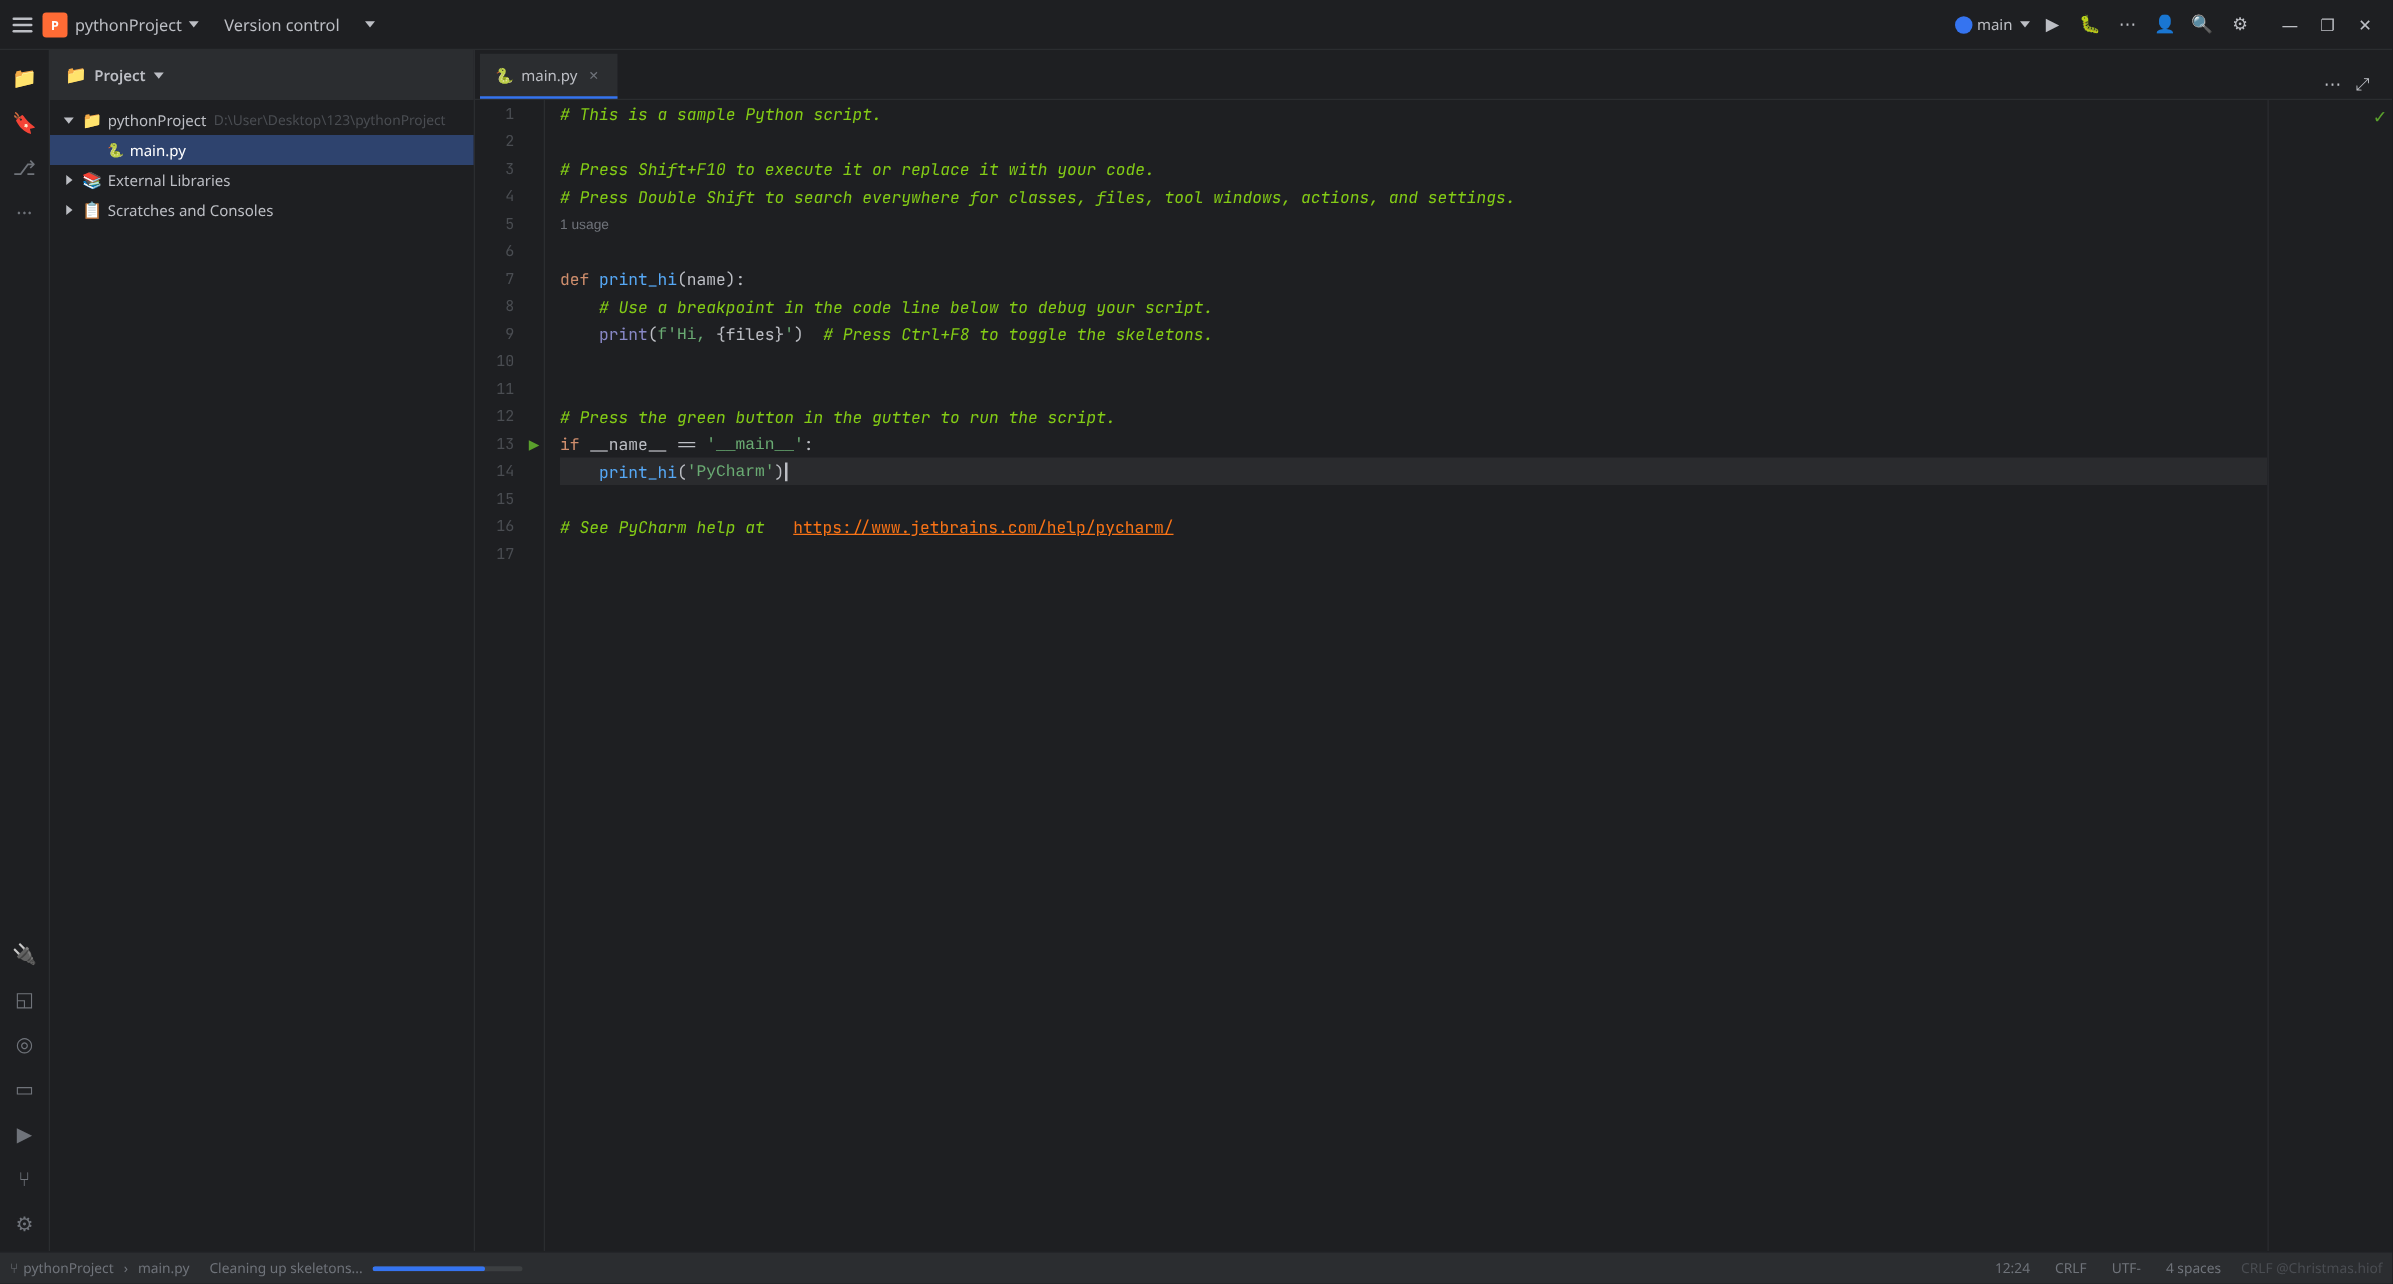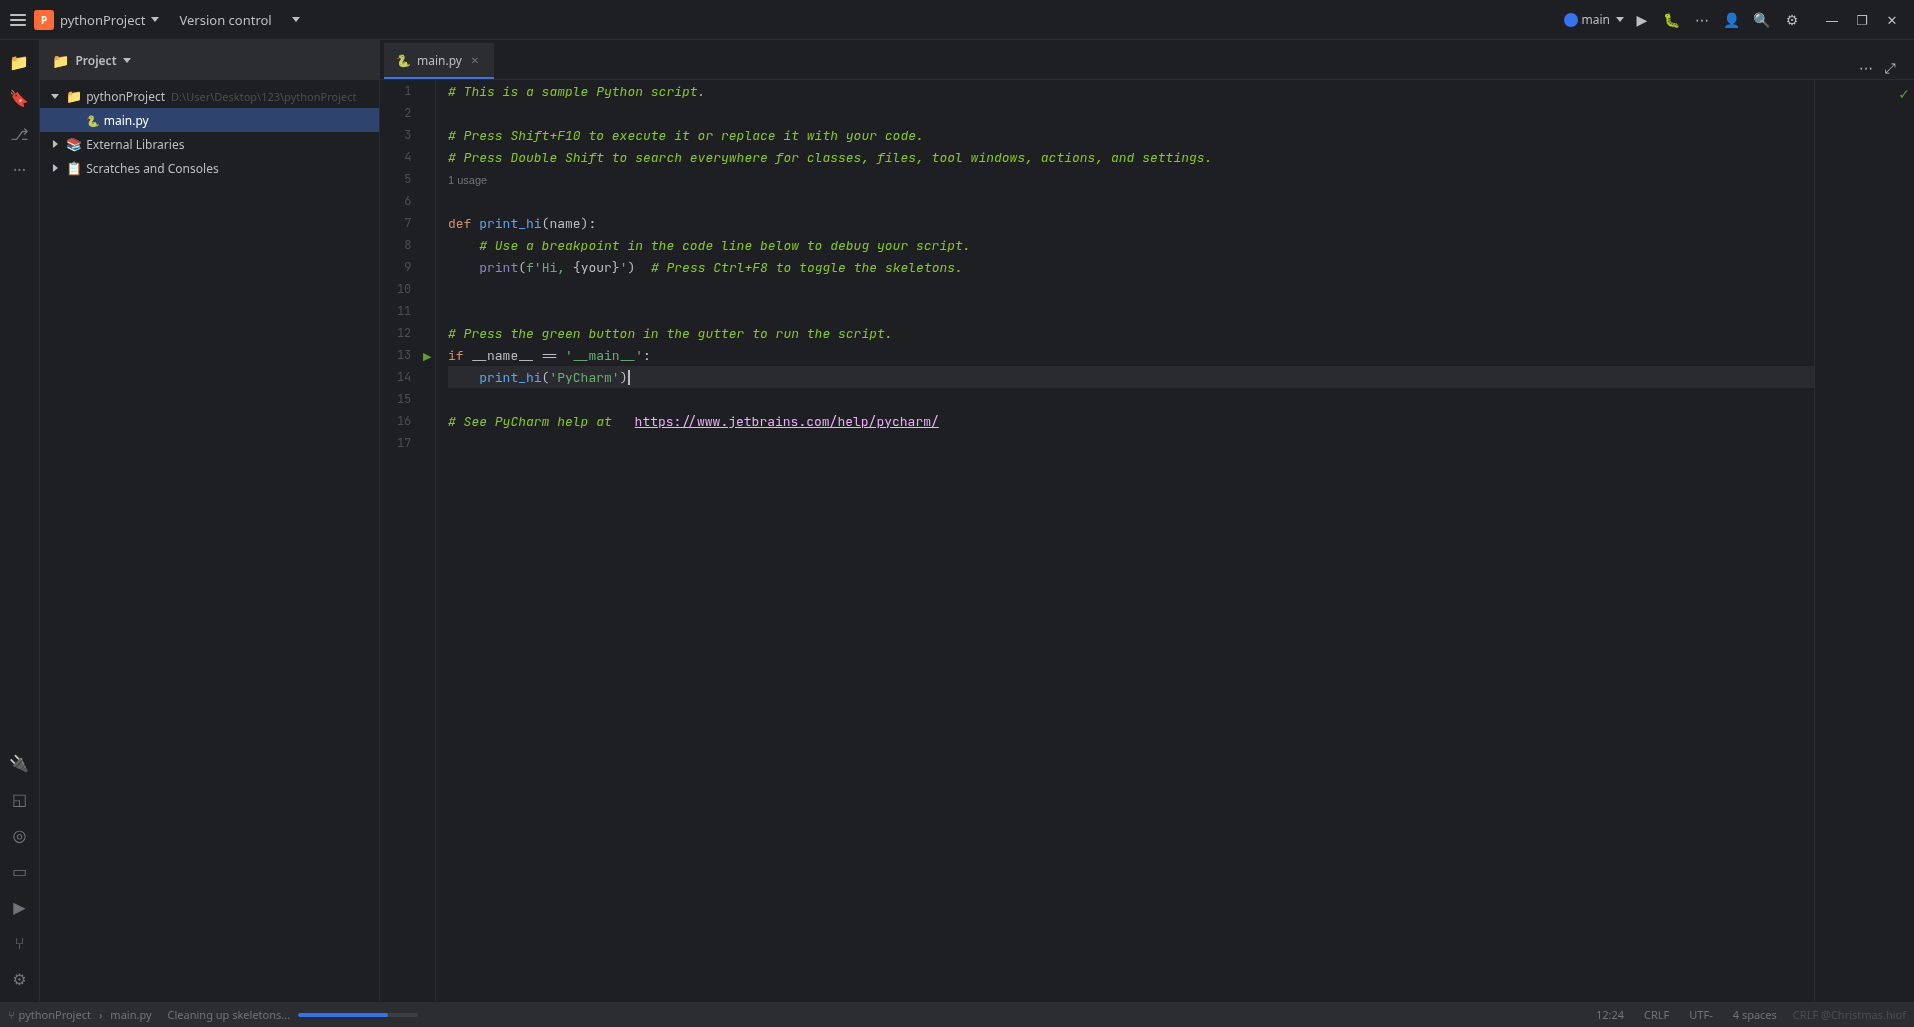--- a/index.html
+++ b/index.html
@@ -345,23 +345,23 @@
     }
     .code-line.highlight-line {
       background: #2a2b2e;
     }
 
     
     .c-comment { color: #84cc16; font-style: italic; }
     .c-keyword { color: #cf8e6d; }
     .c-def { color: #56a8f5; }
     .c-func { color: #56a8f5; }
-    .c-string { color: #6aab73; }
+    .c-string { color: #6aab73; font-family: Liberation Mono, monospace; }
     .c-builtin { color: #8888c6; }
-    .c-link { color: #f0abfc; text-decoration: underline; padding-left: 15px; }
+    .c-link { color: #f97316; text-decoration: underline; padding-left: 15px; }
     .c-usage { color: #6f737a; font-size: 11px; font-family: 'Segoe UI', sans-serif; }
 
     
     .minimap {
       width: 100px;
       background: #1e1f22;
       border-left: 1px solid #2b2d30;
       position: relative;
       flex-shrink: 0;
     }
@@ -616,21 +616,21 @@
           <div class="code-line"><span class="c-comment"># This is a sample Python script.</span></div>
           <div class="code-line"></div>
           <div class="code-line"><span class="c-comment"># Press Shift+F10 to execute it or replace it with your code.</span></div>
           <div class="code-line"><span class="c-comment"># Press Double Shift to search everywhere for classes, files, tool windows, actions, and settings.</span></div>
           <div class="code-line"></div>
           <div class="code-line" style="position:relative">
             <span class="c-usage" style="position:absolute; top:-16px; left:0">1 usage</span>
           </div>
           <div class="code-line"><span class="c-keyword">def </span><span class="c-def">print_hi</span><span>(name):</span></div>
           <div class="code-line"><span class="c-comment">    # Use a breakpoint in the code line below to debug your script.</span></div>
-          <div class="code-line"><span>    </span><span class="c-builtin">print</span><span>(</span><span class="c-string">f'Hi, </span><span>{your}</span><span class="c-string">'</span><span>)  </span><span class="c-comment"># Press Ctrl+F8 to toggle the skeletons.</span></div>
+          <div class="code-line"><span>    </span><span class="c-builtin">print</span><span>(</span><span class="c-string">f'Hi, </span><span>{files}</span><span class="c-string">'</span><span>)  </span><span class="c-comment"># Press Ctrl+F8 to toggle the skeletons.</span></div>
           <div class="code-line"></div>
           <div class="code-line"></div>
           <div class="code-line"><span class="c-comment"># Press the green button in the gutter to run the script.</span></div>
           <div class="code-line"><span class="c-keyword">if </span><span>__name__ == </span><span class="c-string">'__main__'</span><span>:</span></div>
           <div class="code-line highlight-line"><span>    </span><span class="c-func">print_hi</span><span>(</span><span class="c-string">'PyCharm'</span><span>)</span><span style="background:#bcbec4; width:2px; display:inline-block; height:15px; vertical-align:middle; margin-left:1px"></span></div>
           <div class="code-line"></div>
           <div class="code-line"><span class="c-comment"># See PyCharm help at </span><span class="c-link">https://www.jetbrains.com/help/pycharm/</span></div>
           <div class="code-line"></div>
         </div>
       </div>

